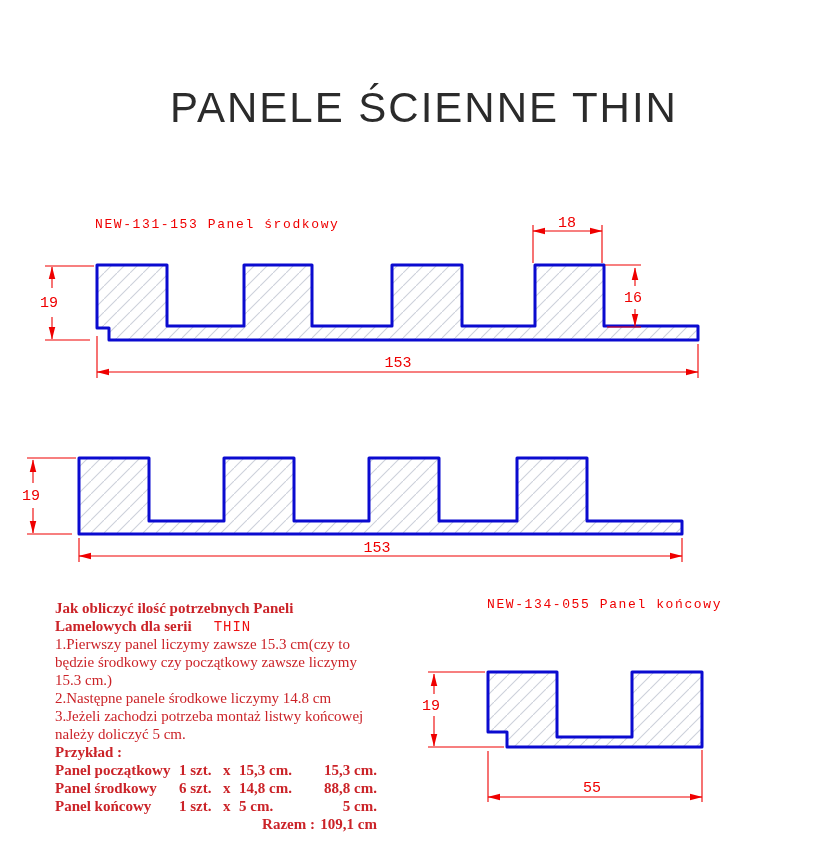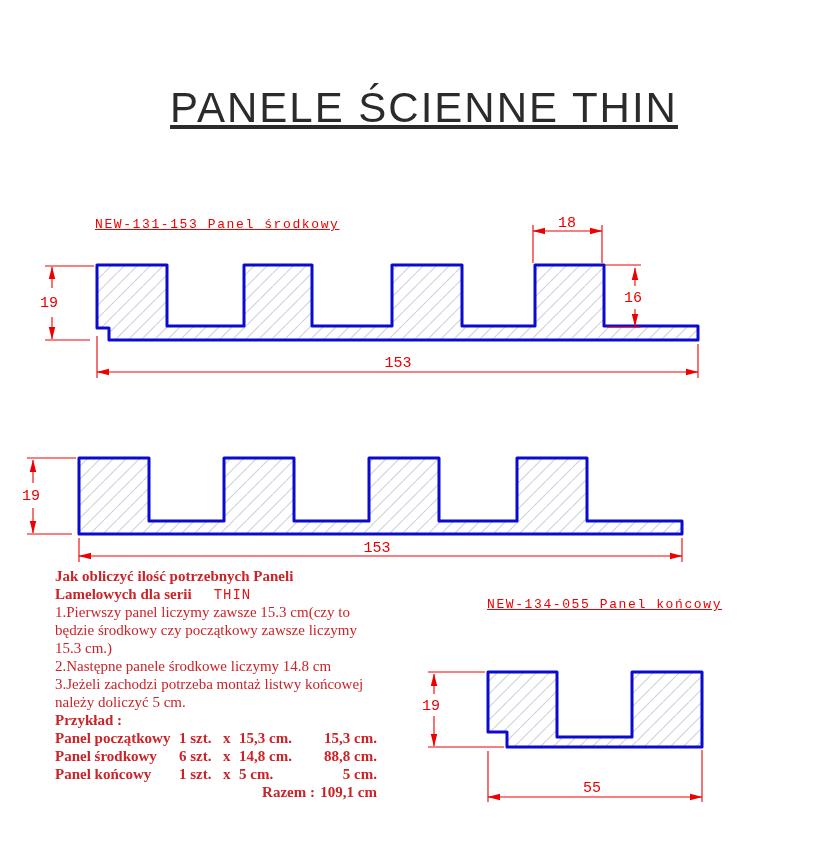--- a/index.html
+++ b/index.html
@@ -3,38 +3,38 @@
 <meta charset="utf-8">
 <style>
   html,body{margin:0;padding:0;background:#ffffff;}
   .sheet{
     position:relative;width:826px;height:854px;background:#ffffff;overflow:hidden;
     font-family:"Liberation Sans",sans-serif;
   }
   .page-title{
     position:absolute;top:84px;left:424px;transform:translateX(-50%);
     font-family:"Liberation Sans",sans-serif;font-size:42px;font-weight:300;
-    letter-spacing:2px;color:#2b2b2b;white-space:nowrap;text-decoration:underline;
+    letter-spacing:2px;color:#2b2b2b;white-space:nowrap;
   }
   .cad-label{
     position:absolute;font-family:"Liberation Mono","DejaVu Sans Mono",monospace;
-    font-size:13px;letter-spacing:1.6px;color:#ef0000;white-space:nowrap;text-decoration:underline;
+    font-size:13px;letter-spacing:1.6px;color:#ef0000;white-space:nowrap;
   }
   .lbl-middle{left:95px;top:217px;}
   .lbl-start{left:83px;top:404px;}
   .lbl-end{left:487px;top:597px;}
   .sheet-svg{position:absolute;left:0;top:0;}
   .profile{fill:url(#hatch);stroke:#0b0bd0;stroke-width:3;stroke-linejoin:round;}
   .red{stroke:#ef0000;stroke-width:1.1;fill:none;}
   .dimtext{
     font-family:"Liberation Mono","DejaVu Sans Mono",monospace;font-size:15px;
     fill:#ef0000;text-anchor:middle;
   }
   .instructions{
-    position:absolute;left:55px;top:567px;width:340px;
+    position:absolute;left:55px;top:599px;width:340px;
     font-family:"Liberation Serif",serif;font-size:15px;color:#cb2328;
   }
   .ins-line{height:18px;line-height:18px;white-space:nowrap;}
   .ins-bold{font-weight:bold;}
   .series-tag{
     font-family:"Liberation Mono","DejaVu Sans Mono",monospace;font-weight:normal;
     color:#ef1111;letter-spacing:1px;margin-left:22px;font-size:14px;
   }
   .calc-table{display:grid;grid-template-columns:124px 44px 16px 76px 62px;font-weight:bold;}
   .calc-table .cell{height:18px;line-height:18px;white-space:nowrap;}

